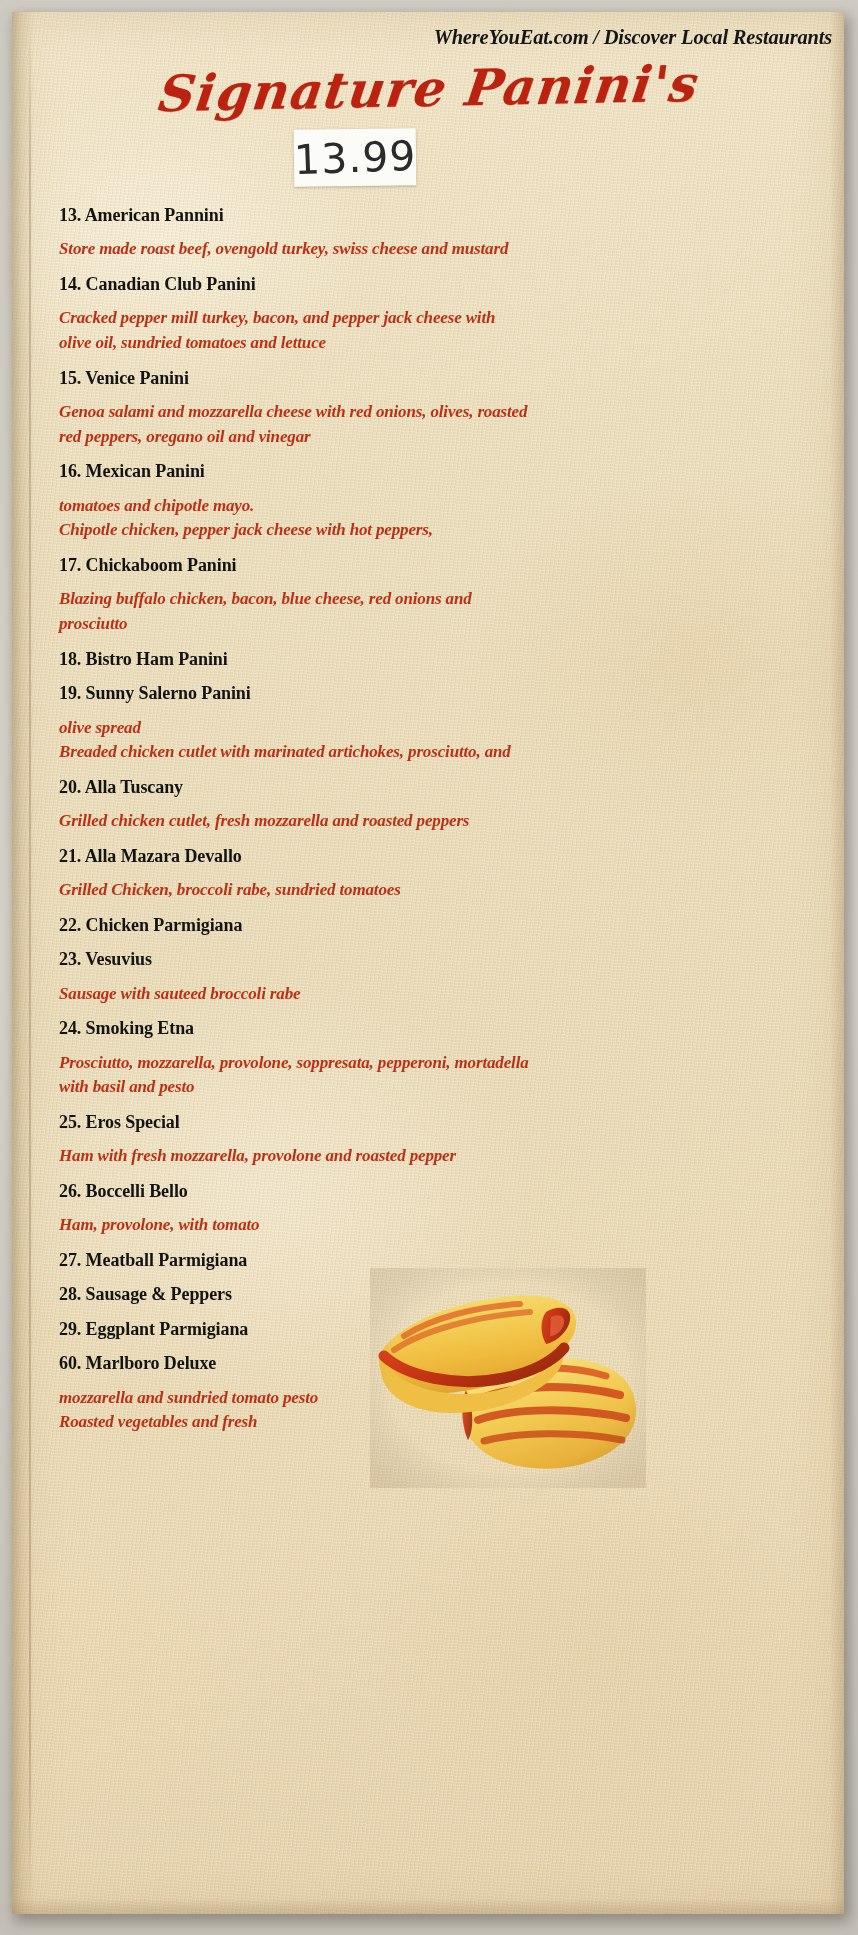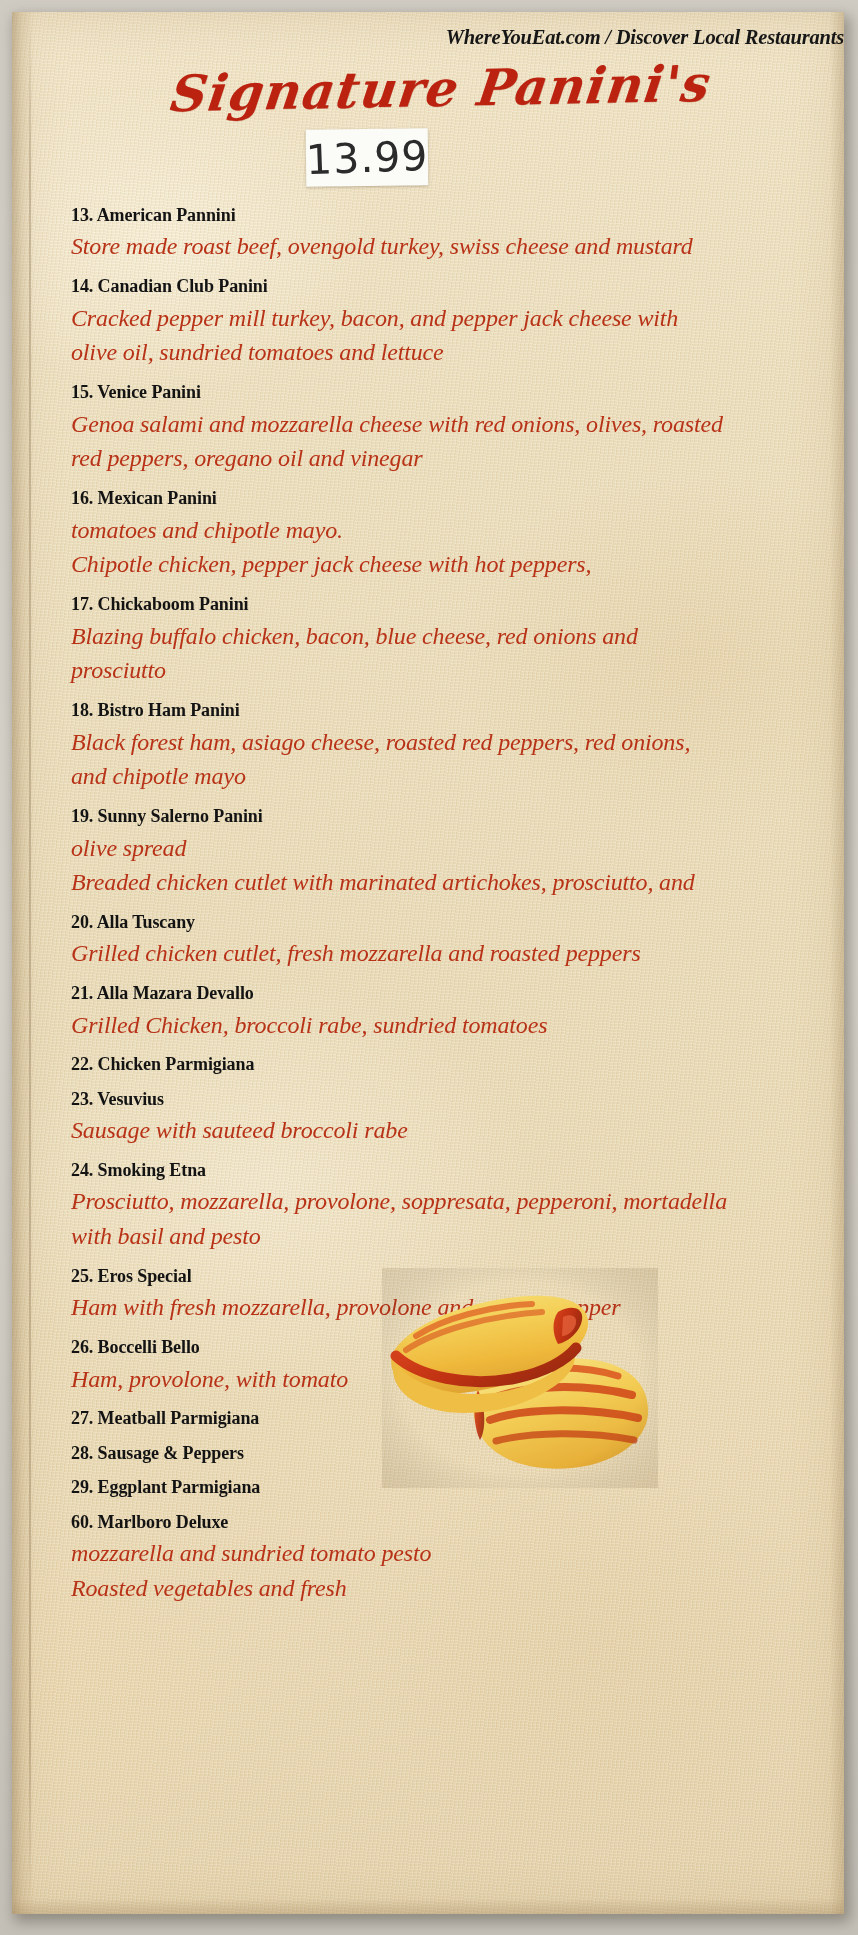--- a/index.html
+++ b/index.html
@@ -83,21 +83,21 @@
   }
   #edge-bottom {
     position:absolute; left:0; bottom:0;
     width:100%; height: 16px;
     background: linear-gradient(0deg, rgba(158,132,92,0.30), rgba(158,132,92,0));
   }
 
   
   #content {
     position: absolute;
-    left: 12px; top: 0;
+    left: 0; top: 0;
     width: 834px; height: 1902px;
   }
 
   
   #site-credit {
     position:absolute;
     right: 14px;
     top: 14px;
     font-family: "Liberation Serif", serif;
     font-style: italic;
@@ -164,26 +164,26 @@
     font-weight: bold;
     font-size: 18px;
     line-height: 1.30;
     color: #131313;
     letter-spacing: -0.1px;
   }
 
   .item-desc {
     font-family: "Liberation Serif", serif;
     font-style: italic;
-    font-weight: normal;
-    font-size: 24px;
+    font-weight: bold;
+    font-size: 17px;
     line-height: 1.45;
     color: #b83217;
     letter-spacing: -0.15px;
-    margin-top: 2px;
+    margin-top: 10px;
   }
   .item-desc .l { display:block; white-space: nowrap; }
 
   
   #panini-photo {
     position:absolute;
     left: 358px;
     top: 1256px;
     width: 276px;
     height: 220px;
@@ -243,24 +243,20 @@
           </div>
           <div class="menu-item">
             <div class="item-name"><span>17.</span> <span>Chickaboom Panini</span></div>
             <div class="item-desc">
               <span class="l">Blazing buffalo chicken, bacon, blue cheese, red onions and</span>
               <span class="l">prosciutto</span>
             </div>
           </div>
           <div class="menu-item">
             <div class="item-name"><span>18.</span> <span>Bistro Ham Panini</span></div>
-            <div class="item-desc">
-              <span class="l">Black forest ham, asiago cheese, roasted red peppers, red onions,</span>
-              <span class="l">and chipotle mayo</span>
-            </div>
           </div>
           <div class="menu-item">
             <div class="item-name"><span>19.</span> <span>Sunny Salerno Panini</span></div>
             <div class="item-desc">
               <span class="l">olive spread</span>
               <span class="l">Breaded chicken cutlet with marinated artichokes, prosciutto, and</span>
             </div>
           </div>
           <div class="menu-item">
             <div class="item-name"><span>20.</span> <span>Alla Tuscany</span></div>

